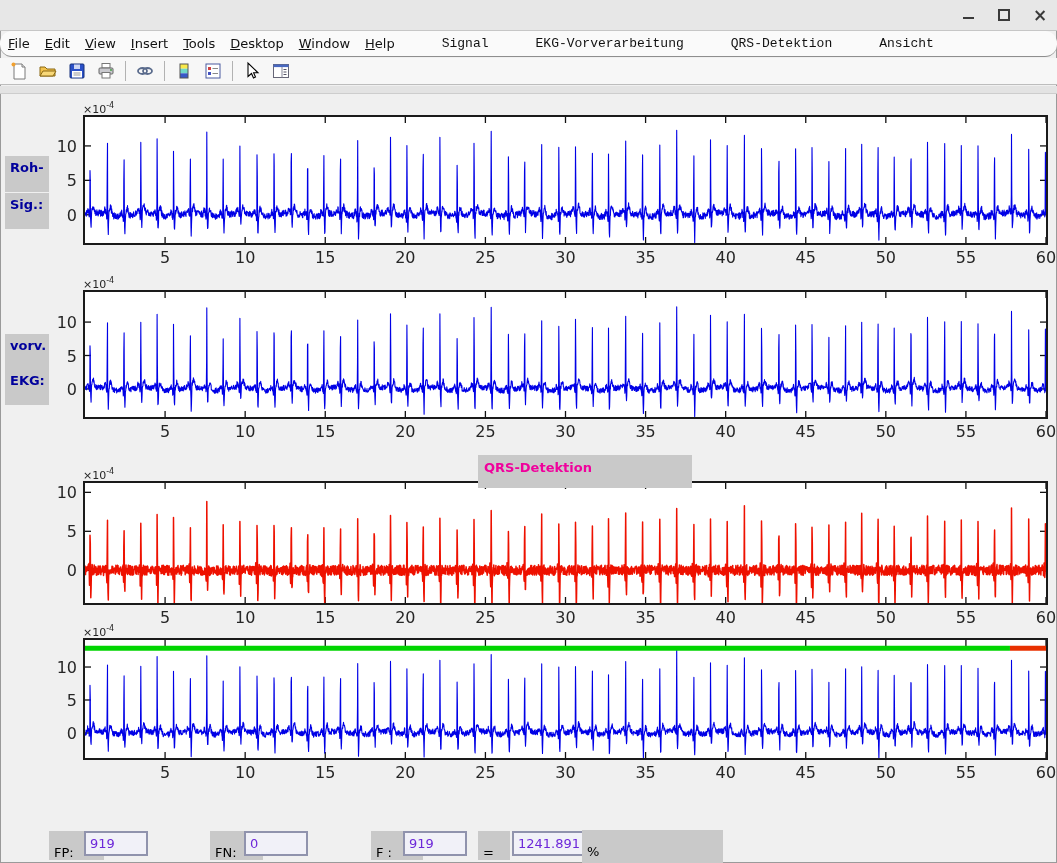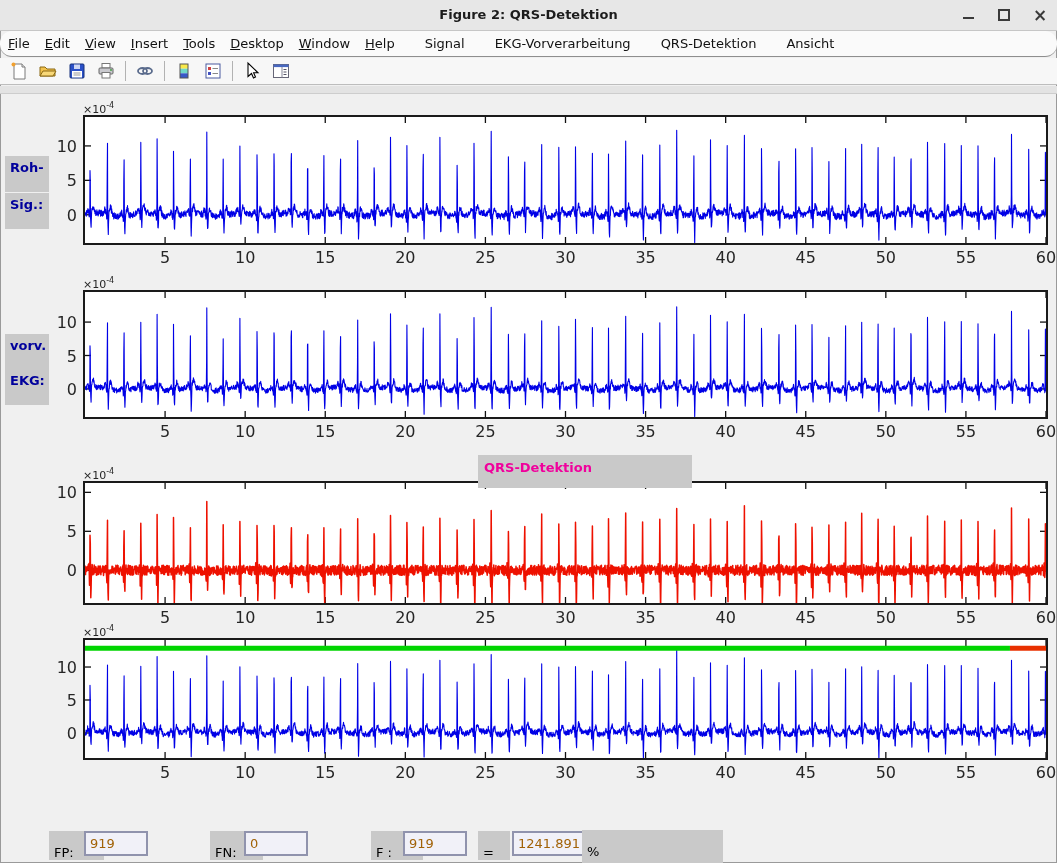--- a/index.html
+++ b/index.html
@@ -12,21 +12,21 @@
   .titlebar{position:absolute;left:0;top:0;width:100%;height:30px;background:#e7e7e7;border-bottom:1px solid #c6c6c6;}
   .title{position:absolute;left:0;right:0;top:7px;text-align:center;font-size:13px;font-weight:600;color:#1c1c1c;}
   .win-controls{position:absolute;right:10px;top:0;height:30px;display:flex;align-items:center;gap:22px;}
   .wc{width:14px;height:14px;display:flex;align-items:center;justify-content:center;cursor:default;}
   .wc-min-glyph{width:11px;height:2px;background:#3a3a3a;margin-top:6px;}
   .wc-max-glyph{width:8px;height:8px;border:2px solid #3a3a3a;}
   .wc-close-glyph{font-size:17px;font-weight:bold;color:#3a3a3a;line-height:14px;}
   
   .menubar{position:absolute;left:0;top:31px;width:100%;height:26px;background:#fafafa;border-bottom:1px solid #8e8e8e;display:flex;align-items:center;padding-left:8px;box-sizing:border-box;border-radius:12px;}
   .menu-item{font-size:13px;color:#111;margin-right:15px;white-space:nowrap;cursor:default;}
-  .menu-item.custom{margin-left:15px;}
+  .menu-item.custom{margin-left:32px;font-family:Liberation Mono, monospace;}
   .menu-item u{text-decoration:underline;}
   
   .toolbar{position:absolute;left:0;top:58px;width:100%;height:27px;background:#f7f7f7;border-bottom:1px solid #bdbdbd;display:flex;align-items:center;padding-left:6px;box-sizing:border-box;}
   .tb-btn{width:26px;height:24px;display:flex;align-items:center;justify-content:center;margin-right:3px;}
   .tb-sep{width:1px;height:20px;background:#b2b2b2;margin:0 6px 0 3px;}
   .ridge{position:absolute;left:0;top:86px;width:100%;height:7px;background:#e3e3e3;border-bottom:1px solid #cdcdcd;}
   
   .axes{position:absolute;background:#ffffff;border:2px solid #1a1a1a;}
   .axes svg{display:block;}
   .ticklabel{position:absolute;font-size:16px;color:#262626;}
@@ -35,27 +35,26 @@
   .explabel{position:absolute;font-size:11px;color:#262626;}
   .explabel sup{font-size:8px;}
   .label-box{position:absolute;width:44px;height:36px;background:#c9c9c9;color:#00009c;
     font-size:13px;font-weight:bold;padding:4px 0 0 5px;box-sizing:border-box;}
   .qrs-title{position:absolute;left:478px;top:455px;width:214px;height:33px;background:#c9c9c9;
     color:#f0009c;font-size:13px;font-weight:bold;padding:5px 0 0 6px;box-sizing:border-box;}
   
   .ctl-label{position:absolute;background:#c9c9c9;font-size:13px;color:#000;height:29px;
     padding:14px 0 0 5px;box-sizing:border-box;}
   .ctl-field{position:absolute;width:64px;height:25px;background:#f1f1f8;border:2px solid #9093ad;
-    box-sizing:border-box;font-size:13px;color:#a16207;padding:3px 0 0 4px;overflow:hidden;}
+    box-sizing:border-box;font-size:13px;color:#6d28d9;padding:3px 0 0 4px;overflow:hidden;}
 </style>
 </head>
 <body>
 
 <div class="titlebar">
-  <div class="title">Figure 2: QRS-Detektion</div>
   <div class="win-controls">
     <div class="wc">
         <div class="wc-min-glyph"></div>
       </div>
     <div class="wc">
         <div class="wc-max-glyph"></div>
       </div>
     <div class="wc">
         <div class="wc-close-glyph">×</div>
       </div>

